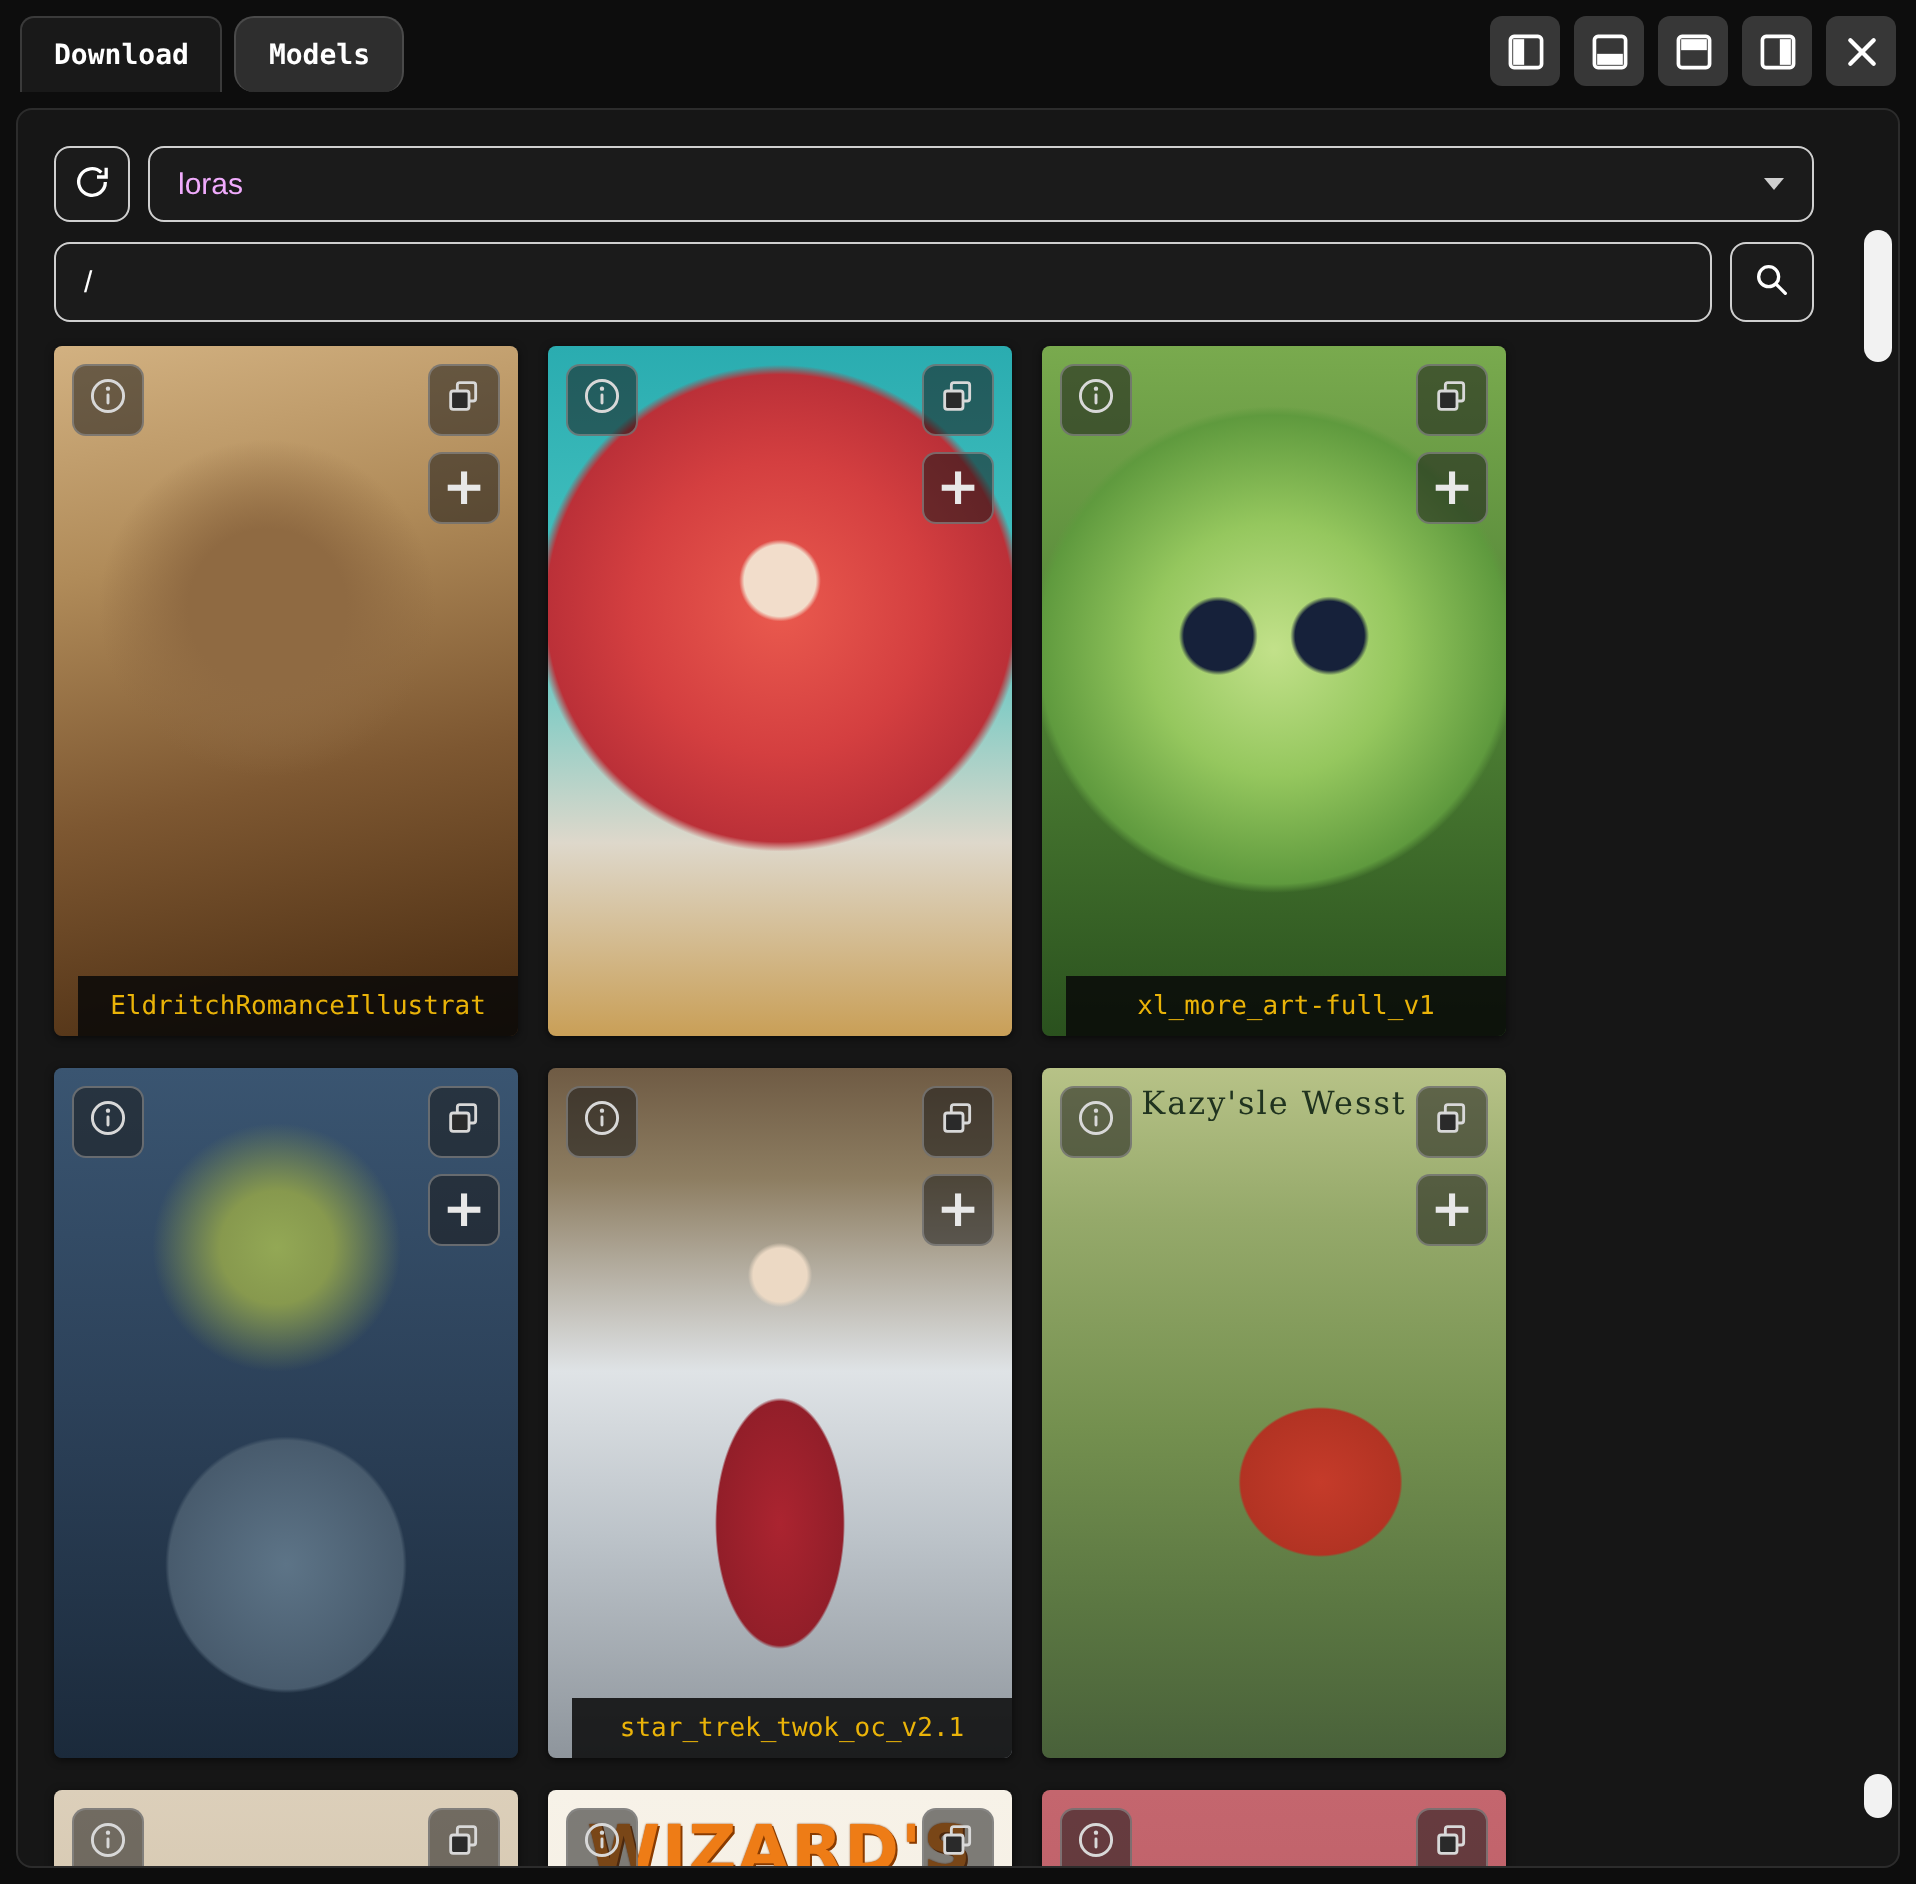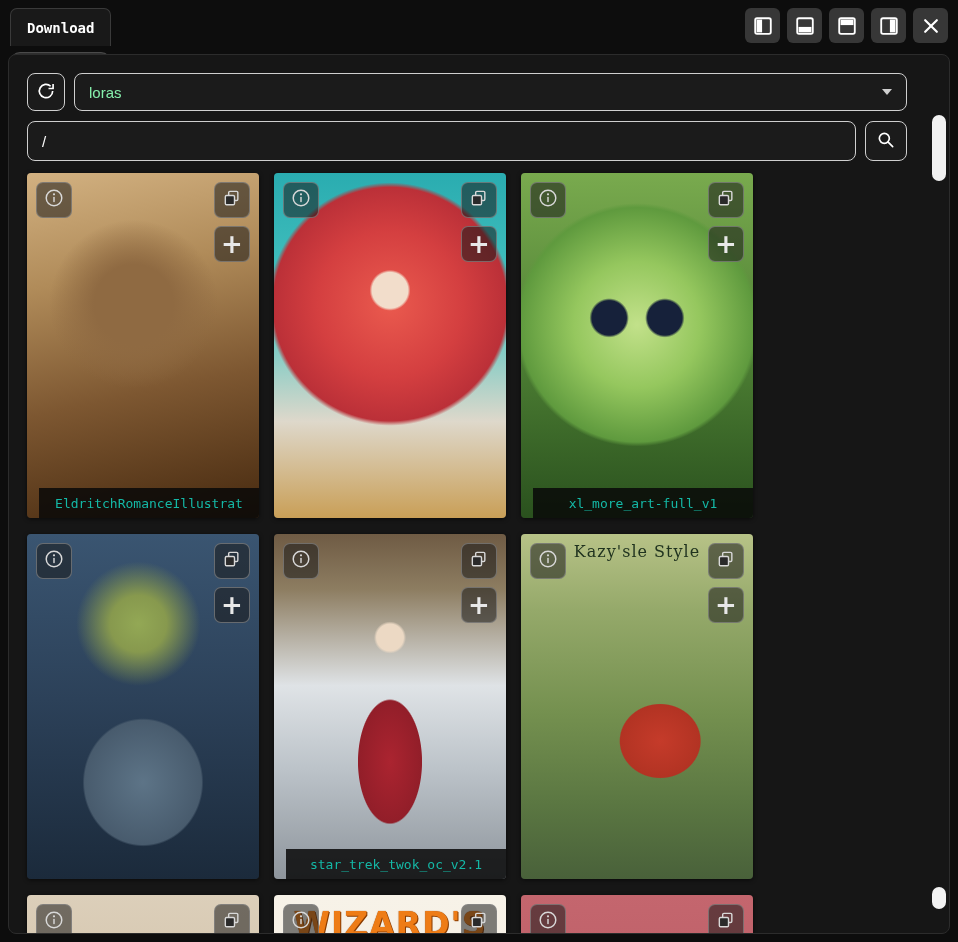--- a/index.html
+++ b/index.html
@@ -9,21 +9,21 @@
     font-family: "Liberation Sans", sans-serif;
     overflow: hidden;
   }
   
   .topbar {
     height: 54px;
     display: flex;
     align-items: flex-start;
     padding: 8px 10px 0 10px;
   }
-  .tabs { display: flex; gap: 6px; flex-direction: column; }
+  .tabs { display: flex; gap: 6px; }
   .tab {
     height: 38px;
     padding: 0 16px;
     display: flex; align-items: center;
     background: #191919;
     border: 1px solid #3a3a3a;
     border-bottom: none;
     border-radius: 7px 7px 0 0;
     color: #ffffff;
     font-family: "DejaVu Sans Mono", monospace;
@@ -72,21 +72,21 @@
     cursor: pointer;
   }
   .select {
     flex: 1 1 0;
     height: 38px;
     background: #1b1b1b;
     border: 1px solid #cfcfcf;
     border-radius: 8px;
     display: flex; align-items: center;
     padding: 0 14px;
-    color: #86efac;
+    color: #f0abfc;
     font-size: 15px;
     cursor: pointer;
   }
   .select .chevron {
     margin-left: auto;
     width: 0; height: 0;
     border-left: 5px solid transparent;
     border-right: 5px solid transparent;
     border-top: 6px solid #cfcfcf;
   }
@@ -118,21 +118,21 @@
     background: #222;
     box-shadow: 0 1px 4px rgba(0,0,0,0.6);
     cursor: pointer;
   }
   .thumb { position: absolute; inset: 0; }
   .caption {
     position: absolute;
     left: 12px; right: 0; bottom: 0;
     height: 30px;
     background: rgba(8,8,8,0.85);
-    color: #14b8a6;
+    color: #eab308;
     font-family: "DejaVu Sans Mono", monospace;
     font-size: 13px;
     display: flex; align-items: center; justify-content: center;
     white-space: nowrap;
     overflow: hidden;
   }
   .icon-btn {
     position: absolute;
     width: 36px; height: 36px;
     border-radius: 7px;
@@ -388,21 +388,21 @@
         </svg>
       </span>
     </div>
     <div class="icon-btn plus-btn">
       <span class="plus-glyph">+</span>
     </div>
     <div class="caption">star_trek_twok_oc_v2.1</div>
   </div>
       <div class="card">
     <div class="thumb" style="background: radial-gradient(26% 16% at 60% 60%, rgb(197, 59, 42) 0%, rgb(178, 51, 35) 66%, rgba(0, 0, 0, 0) 68%), linear-gradient(rgb(183, 194, 135) 0%, rgb(149, 169, 106) 22%, rgb(116, 144, 79) 52%, rgb(91, 119, 66) 78%, rgb(73, 97, 58) 100%);"></div>
-    <div class="title-serif">Kazy'sle Style</div>
+    <div class="title-serif">Kazy'sle Wesst</div>
     <div class="icon-btn info-btn">
       <span>
         <svg width="22" height="22" viewBox="0 0 24 24">
           <circle cx="12" cy="12" r="8.5" fill="none" stroke="#d8d8d8" stroke-width="1.6"></circle>
           <circle cx="12" cy="8" r="1.2" fill="#d8d8d8"></circle>
           <rect x="11.2" y="10.6" width="1.6" height="6" rx="0.8" fill="#d8d8d8"></rect>
         </svg>
       </span>
     </div>
     <div class="icon-btn copy-btn">

